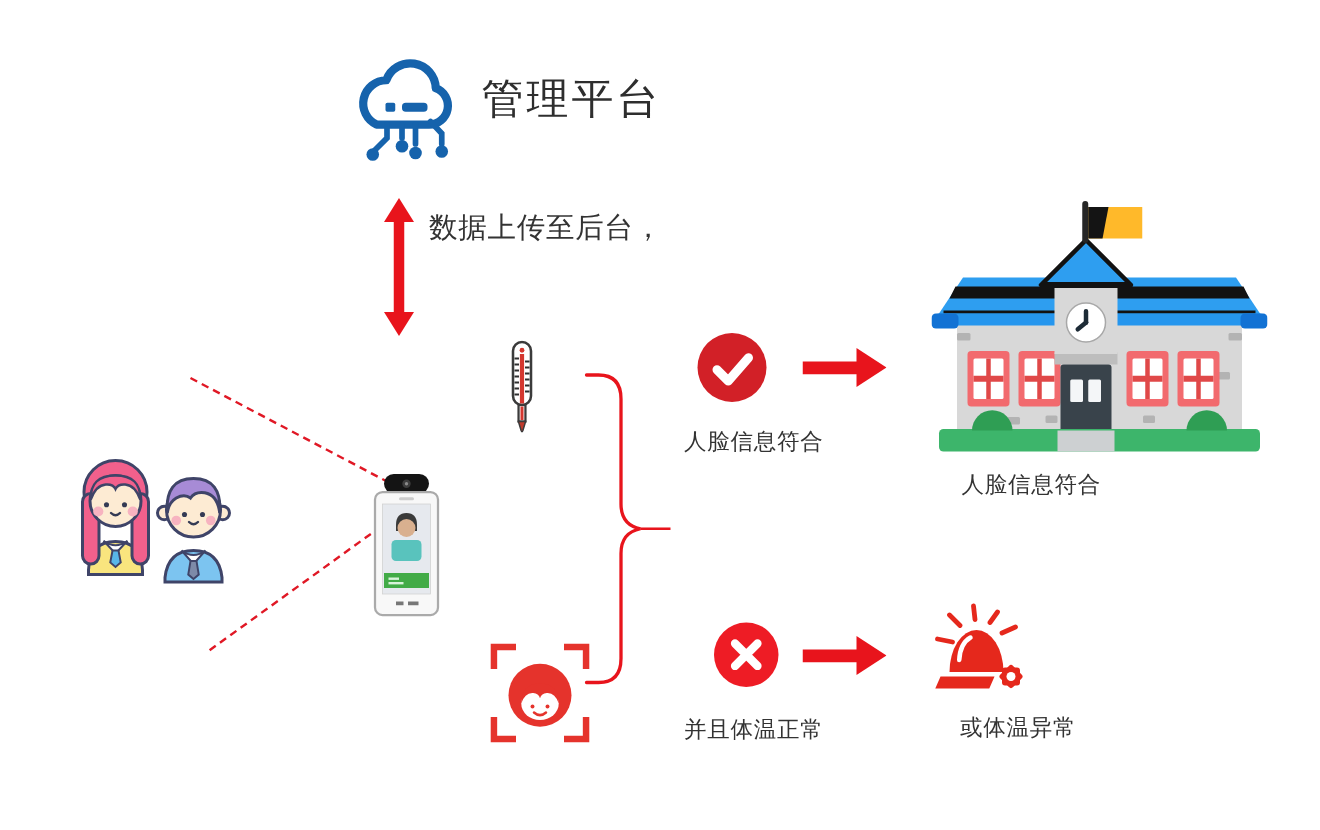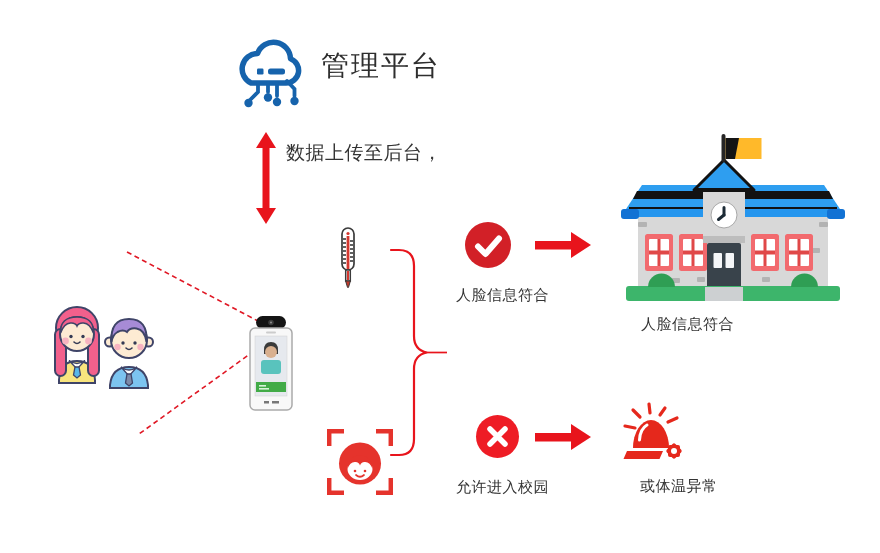--- a/index.html
+++ b/index.html
@@ -222,21 +222,21 @@
       <path d="M14,14 L29,29 M29,14 L14,29" stroke="#ffffff" stroke-width="5.5" stroke-linecap="round"></path>
     </svg>
   </div>
 
   <svg class="abs" style="left:535px;top:424px" width="56" height="26" viewBox="0 0 56 26">
     <rect x="0" y="9" width="38" height="8.5" fill="#e8141c"></rect>
     <polygon points="36,0 56,13 36,26" fill="#e8141c"></polygon>
   </svg>
 
   <div class="caption" style="left:456px;top:473px">
-    <div>允许进入校园</div>
+    <div>并且体温正常</div>
   </div>
 
   <svg class="abs" style="left:620px;top:402px" width="72" height="64" viewBox="0 0 72 64">
     <path d="M5,24 L15,26 M13,8 L20,15 M29,2 L30,11 M45,6 L40,13 M57,16 L48,20" stroke="#e5281c" stroke-width="3.2" stroke-linecap="round" fill="none"></path>
     <path d="M13,46 A18,28 0 0 1 49,46 Z" fill="#e5281c"></path>
     <path d="M19.5,38 Q20,27 27,23" fill="none" stroke="#ffffff" stroke-width="3" stroke-linecap="round"></path>
     <polygon points="7,49 43,49 39.5,57 3.5,57" fill="#e5281c"></polygon>
     <g>
       <rect x="48" y="43" width="12" height="12" rx="2" fill="#e5281c"></rect>
       <rect x="48" y="43" width="12" height="12" rx="2" fill="#e5281c" transform="rotate(45 54 49)"></rect>

